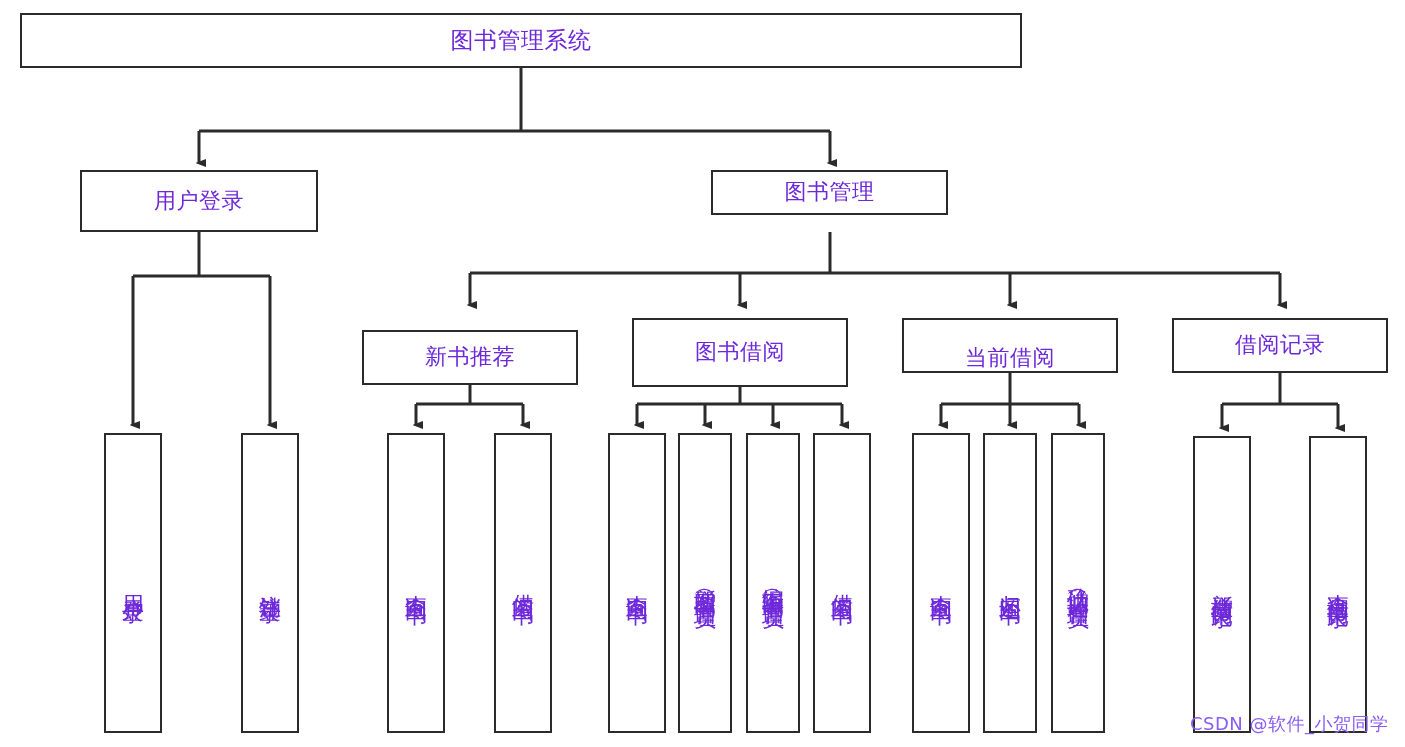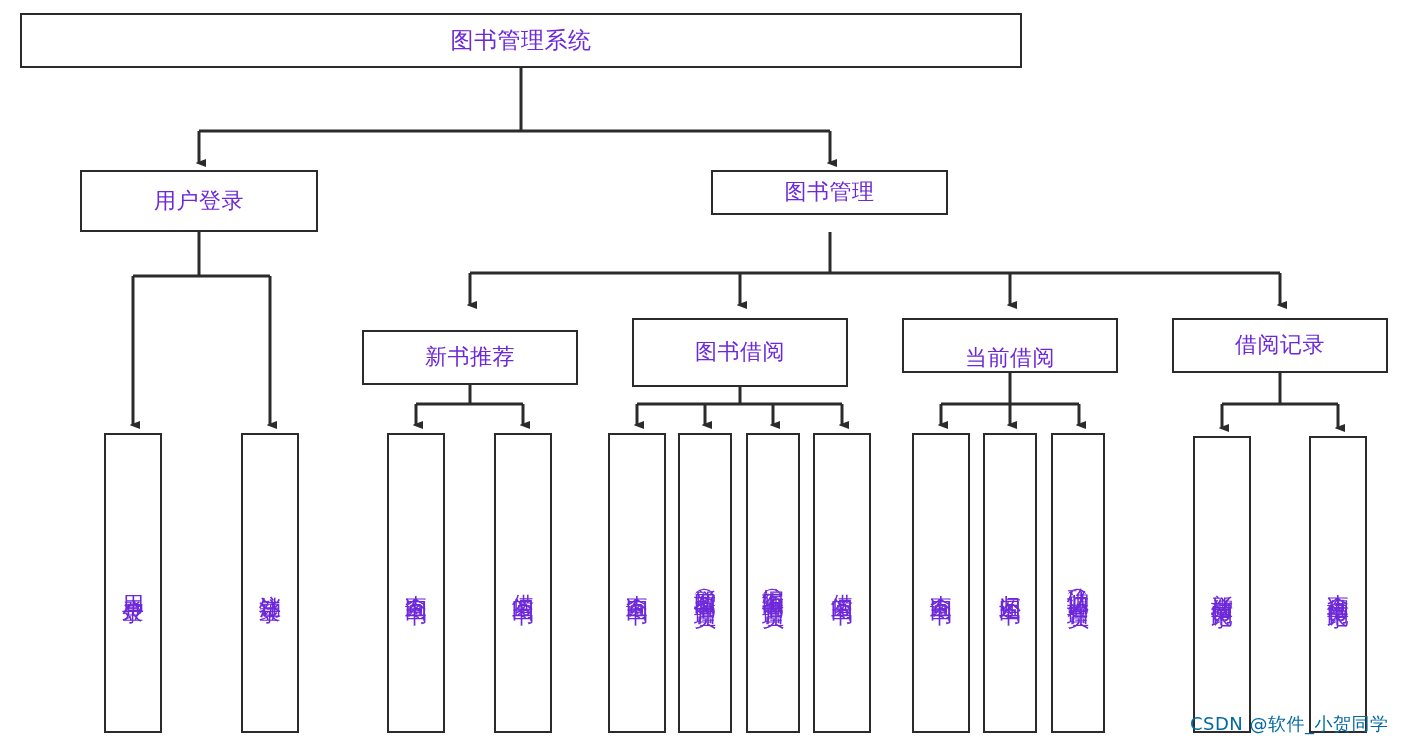--- a/index.html
+++ b/index.html
@@ -54,21 +54,21 @@
     padding: 6px 0;
     letter-spacing: 3px;
   }
   .node-v .vtext {
     writing-mode: vertical-rl;
     text-orientation: upright;
     display: block;
   }
   .watermark {
     position: absolute;
-    color: #0369a1;
+    color: #8b5cf6;
     font-size: 18px;
     white-space: nowrap;
     letter-spacing: 0.5px;
     font-family: "DejaVu Sans", "Liberation Sans", sans-serif;
     text-align: right;
   }
 </style>
 </head>
 <body>
 

